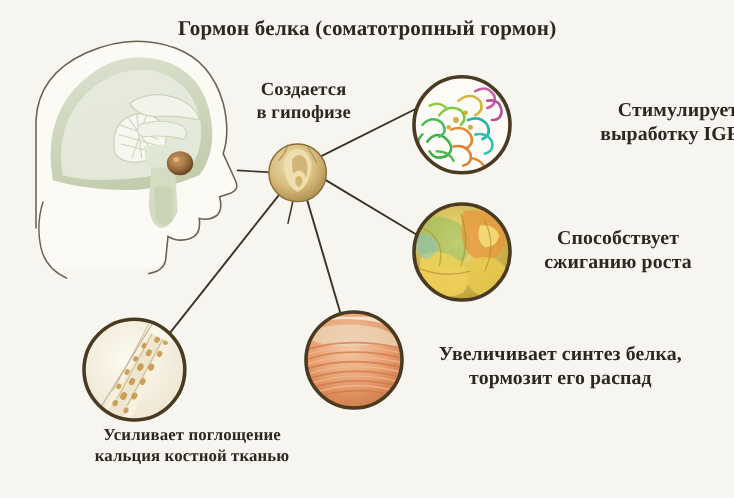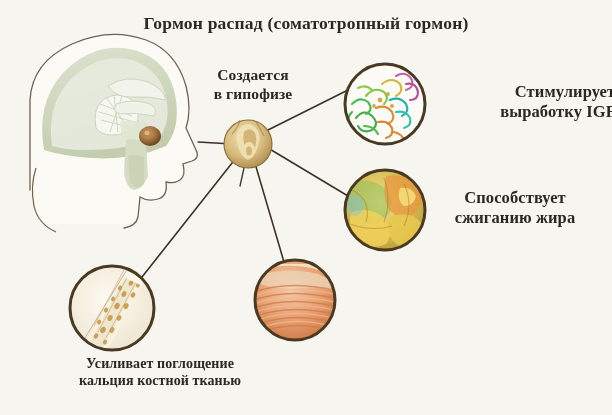--- a/index.html
+++ b/index.html
@@ -281,28 +281,30 @@
             <path d="M106,338 L136,282"></path>
           <path d="M94,326 L124,270"></path>
         </g>
         <path d="M126,268 L146,278 L142,286 L122,276 Z" fill="#fbf7ec" opacity="0.9"></path>
         <line x1="80" y1="346" x2="128" y2="268" stroke="#bfb49a" stroke-width="1"></line>
       </g>
       <circle cx="112" cy="308" r="42" fill="none" stroke="#4a3a22" stroke-width="3"></circle>
     </g>
   </svg>
 
-  <div class="label" id="title-text">Гормон распад (соматотропный гормон)</div>
+  <div class="label" id="title-text">Гормон белка (соматотропный гормон)</div>
 
   <div class="label" id="label-pituitary">Создается
 в гипофизе</div>
 
   <div class="label" id="label-igf">Стимулирует
 выработку IGF-1</div>
 
   <div class="label" id="label-fat">Способствует
-сжиганию жира</div>
-
+сжиганию роста</div>
+
+  <div class="label" id="label-protein">Увеличивает синтез белка,
+тормозит его распад</div>
 
   <div class="label" id="label-bone">Усиливает поглощение
 кальция костной тканью</div>
 
 </div>
 
 </body></html>

